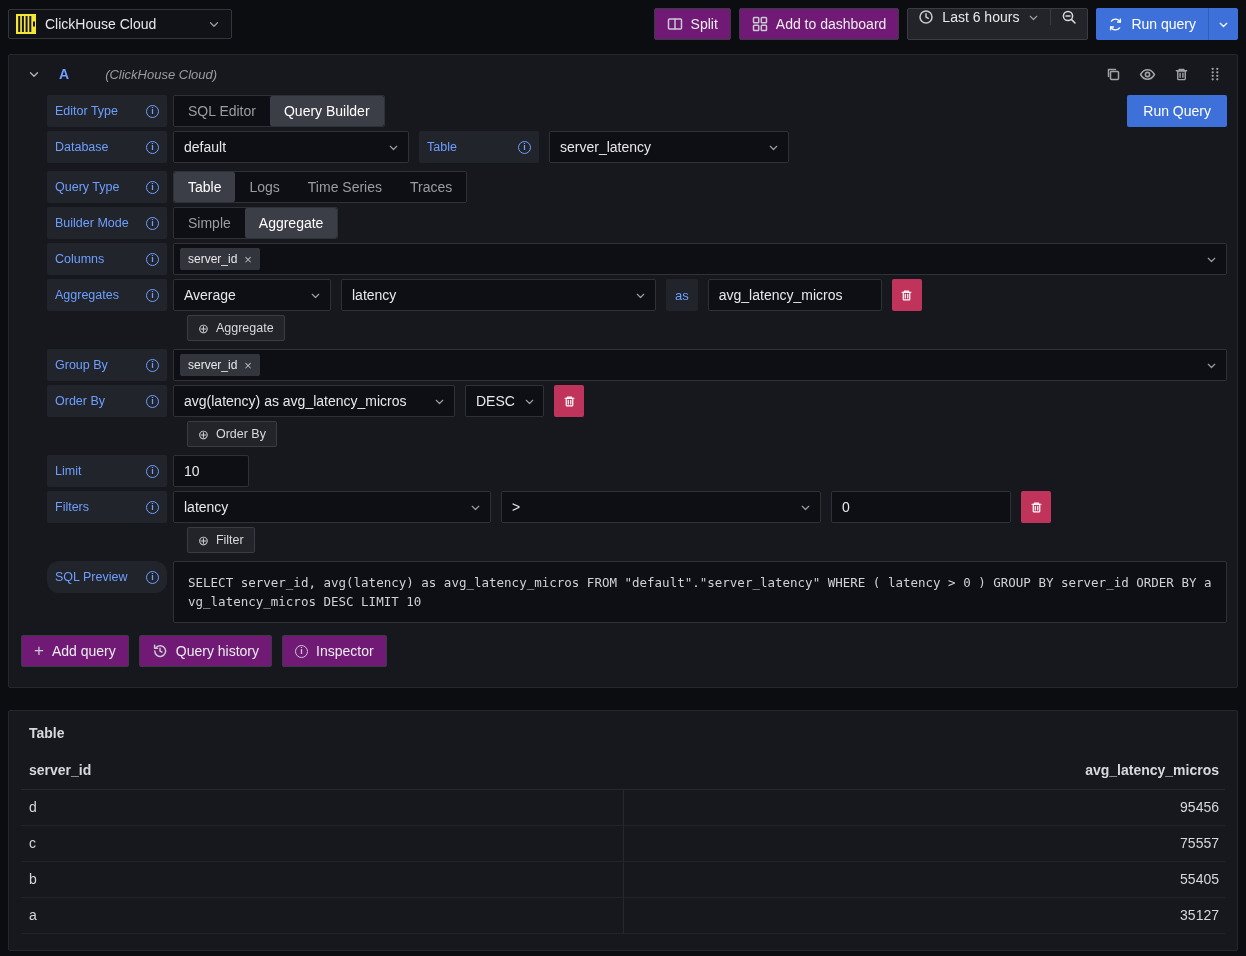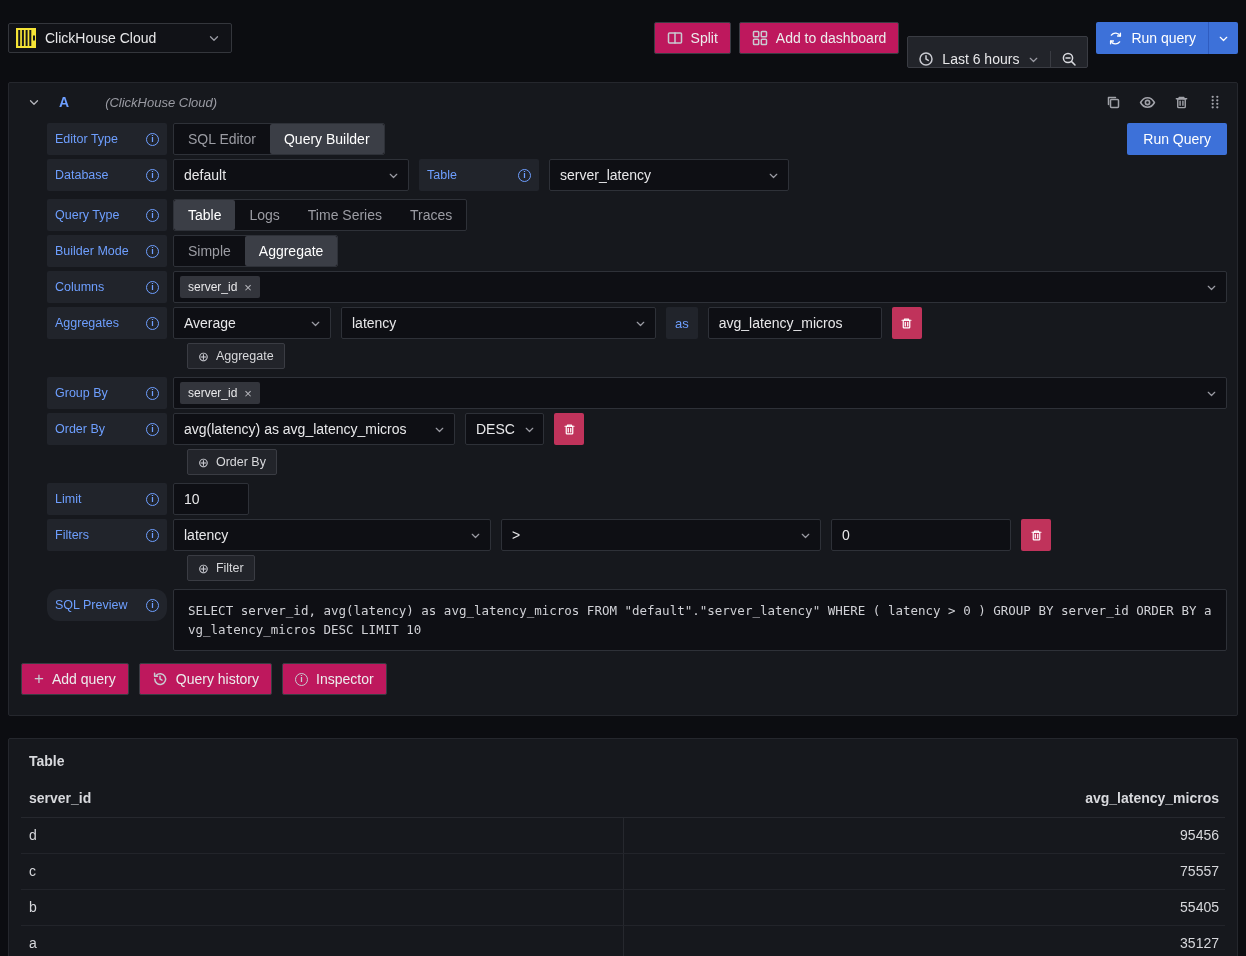--- a/index.html
+++ b/index.html
@@ -19,25 +19,25 @@
   .toolbar { display:flex; align-items:center; justify-content:space-between; margin-bottom:14px; }
   .ds-picker {
     width:224px; height:30px; display:flex; align-items:center; gap:8px;
     background:#111217; border:1px solid #34363c; border-radius:2px; padding:0 10px 0 6px;
     cursor:pointer;
   }
   .ds-picker .name { flex:1; font-weight:500; }
   .toolbar-right { display:flex; align-items:center; gap:8px; }
   .btn {
     display:inline-flex; align-items:center; gap:8px; height:32px; padding:0 12px;
-    background:#be185d; border:1px solid #3a3c43; border-radius:2px;
+    background:#701a75; border:1px solid #3a3c43; border-radius:2px;
     color:#eceded; font-size:14px; font-weight:500; cursor:pointer; white-space:nowrap;
   }
   .btn .muted-ico { color:#c9cad1; }
-  .timepicker { display:flex; align-items:flex-end; height:32px; border:1px solid #3a3c43; border-radius:2px; background:#22242a;margin-top:28px; }
+  .timepicker { display:flex; align-items:flex-start; height:32px; border:1px solid #3a3c43; border-radius:2px; background:#22242a; }
   .timepicker .tp-main { display:flex; align-items:center; gap:8px; padding:0 10px; font-weight:500; cursor:pointer; }
   .timepicker .tp-zoom { display:flex; align-items:center; padding:0 10px; border-left:1px solid #3a3c43; cursor:pointer; color:#d8d9de; }
   .btn-primary-split { display:flex; align-items:stretch; height:32px; background:#3d71d9; border-radius:2px; overflow:hidden; cursor:pointer; }
   .btn-primary-split .main { display:flex; align-items:center; gap:8px; padding:0 12px; color:#fff; font-weight:500; }
   .btn-primary-split .caret { display:flex; align-items:center; padding:0 8px; border-left:1px solid #2f5cc0; color:#fff; }
 
   
   .panel { background:#16181d; border:1px solid #25272d; border-radius:2px; }
   .editor-panel { margin-bottom:22px; }
 

